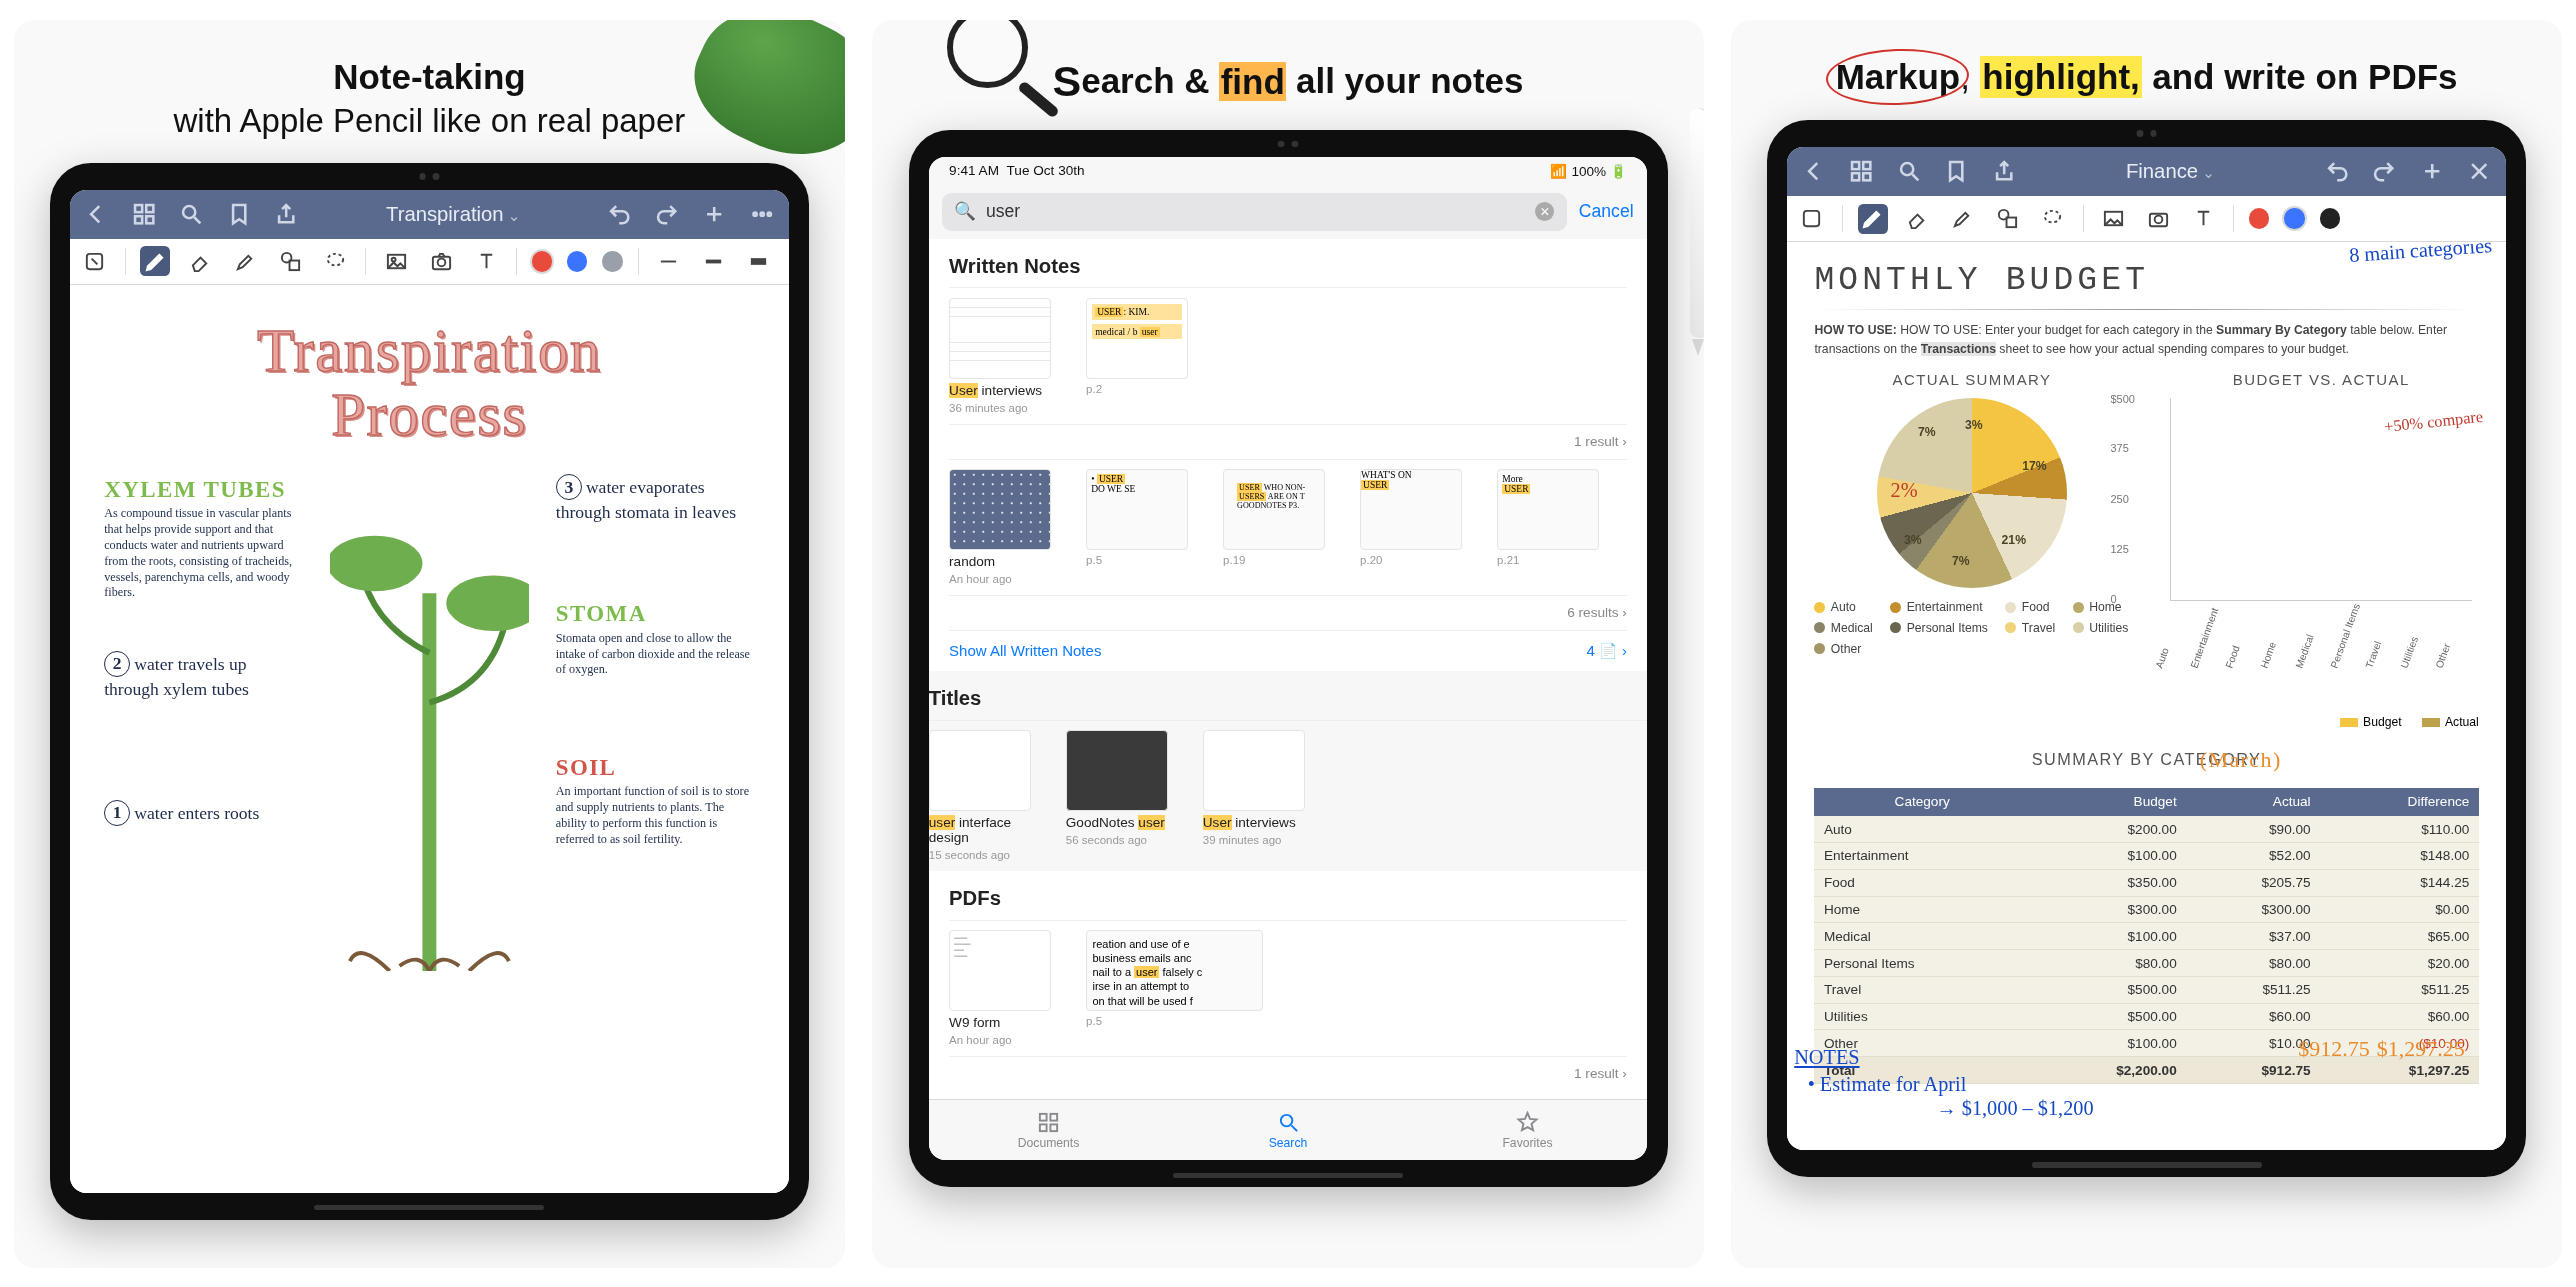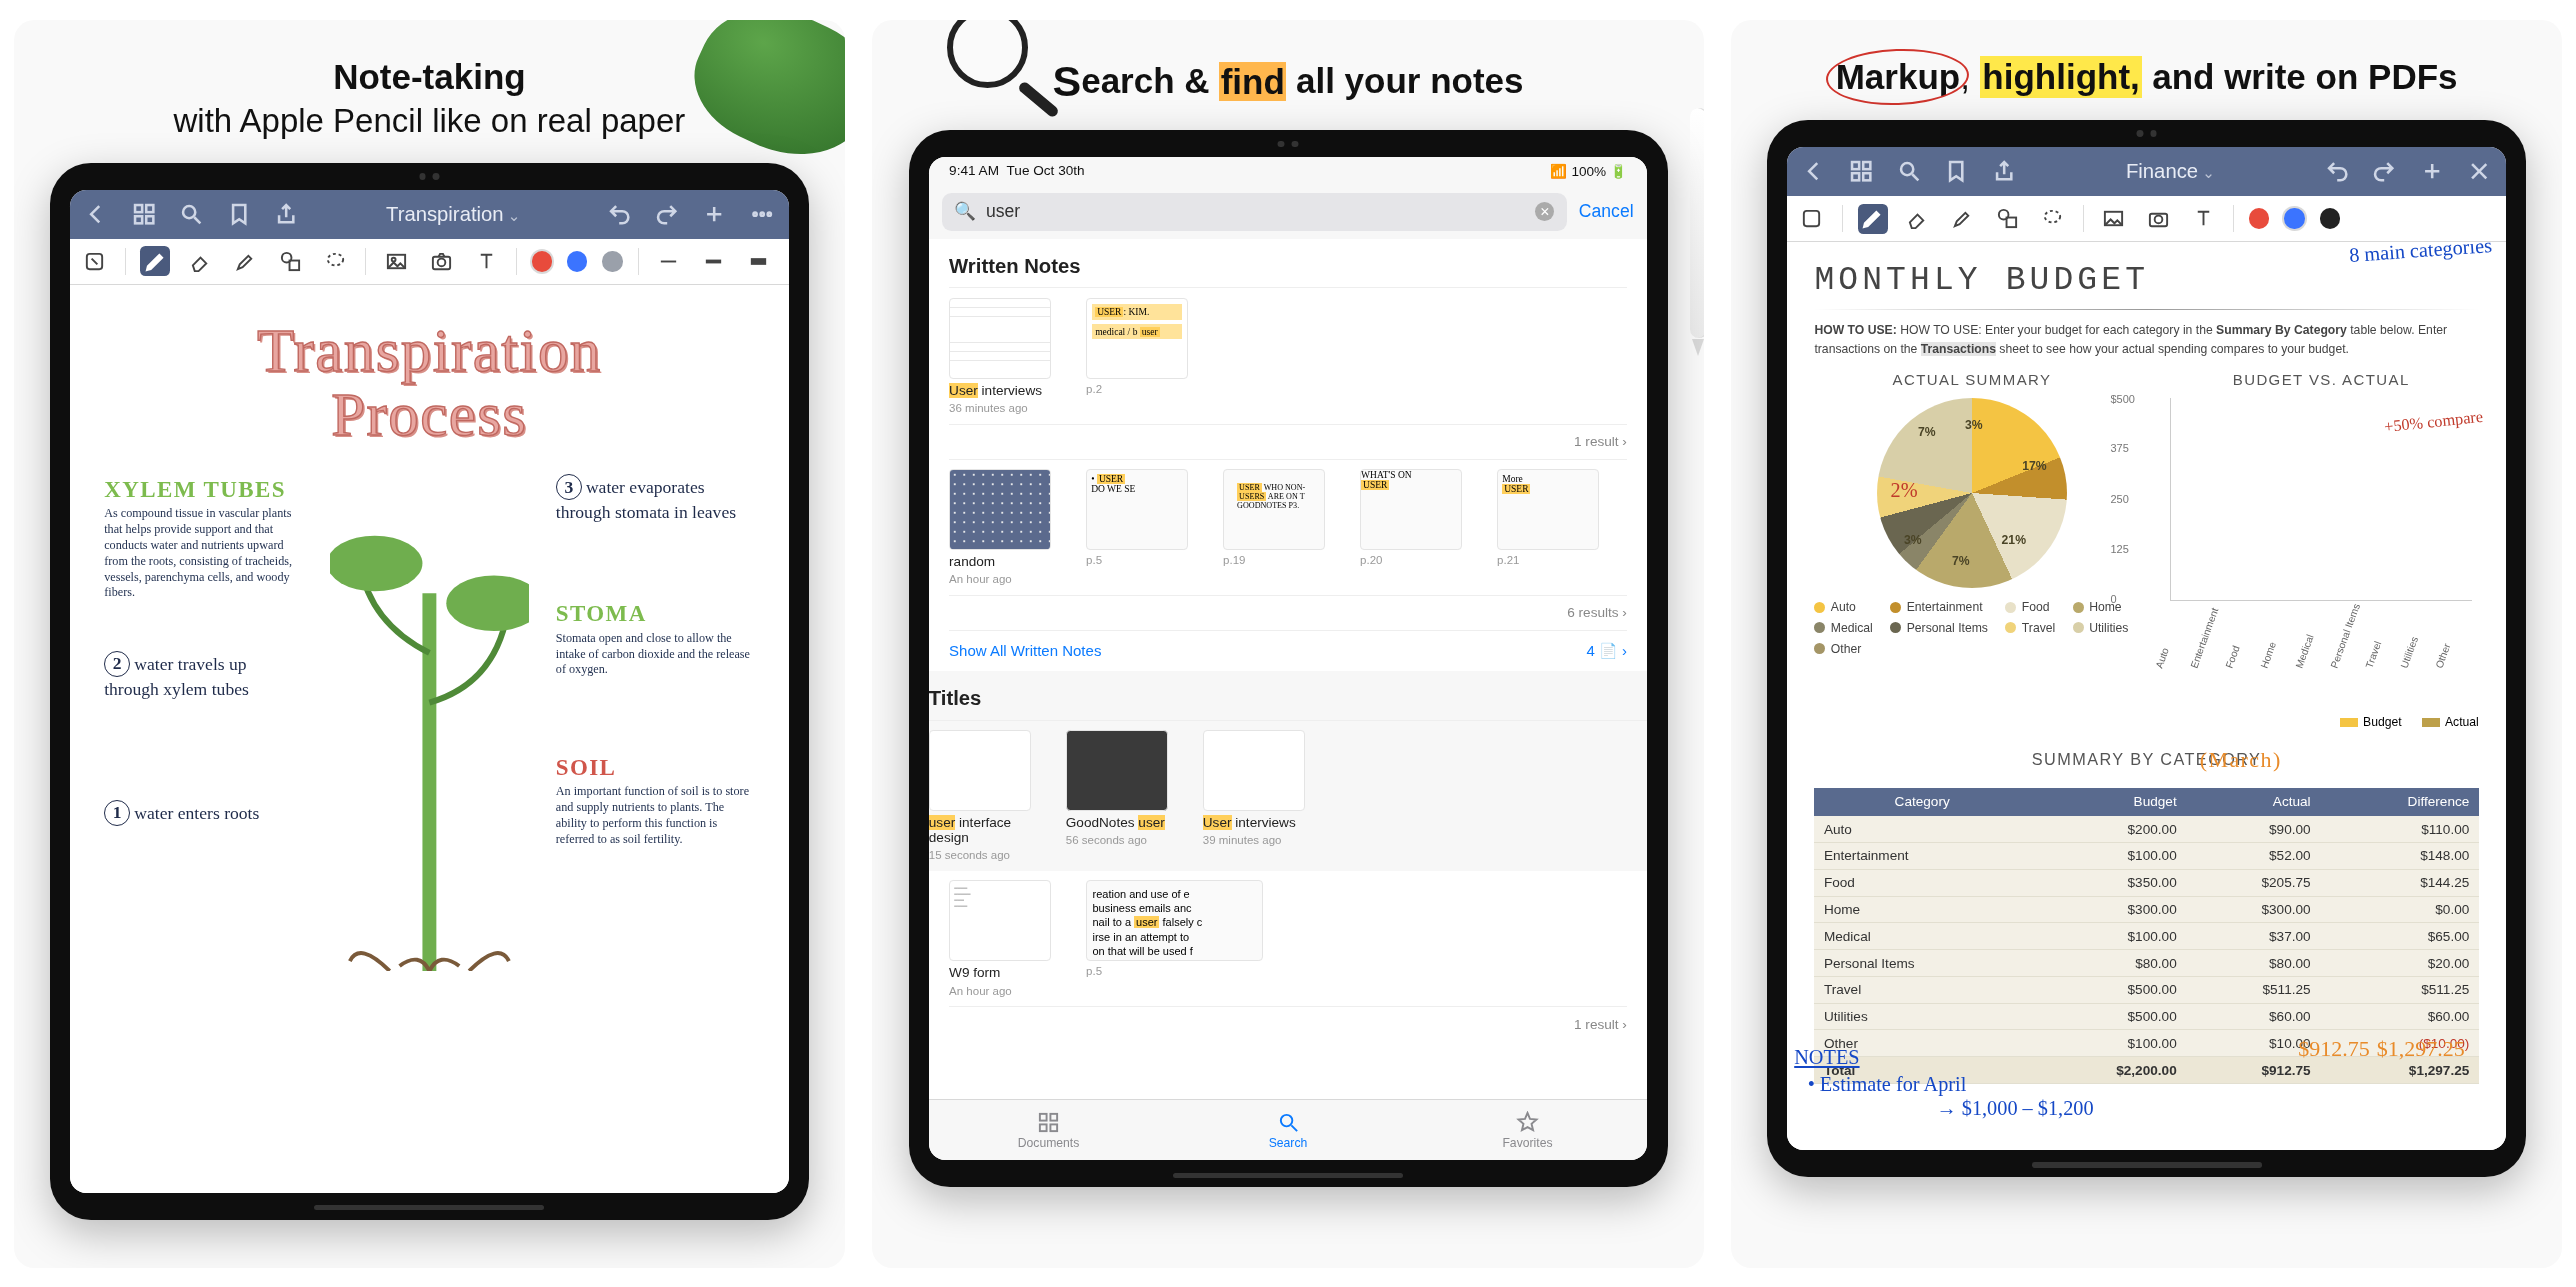--- a/index.html
+++ b/index.html
@@ -519,20 +519,21 @@
             </div>
           <div class="thumb-wrap">
               <div class="thumb" style="background:#fff"></div>
               <div class="thumb-label"><span class="hl">User</span> interviews</div>
               <div class="thumb-sub">39 minutes ago</div>
             </div>
         </div>
       </div>
 
       <div class="section">
+        <div class="section-header">PDFs</div>
         <div class="result-row">
           <div class="thumb-wrap">
               <div class="thumb" style="background:#fff;font-size:5.4px;padding:4.1px;color:#999;">━━━━<br>━━━━━<br>━━━<br>━━━━</div>
               <div class="thumb-label">W9 form</div>
               <div class="thumb-sub">An hour ago</div>
             </div>
           <div class="thumb-wrap" style="width:176px">
               <div class="thumb" style="width:177px;font-size:11px;padding:5.4px;line-height:1.3;">reation and use of e<br>business emails anc<br>nail to a <span class="hl">user</span> falsely c<br>irse in an attempt to<br>on that will be used f</div>
               <div class="thumb-sub">p.5</div>
             </div>

